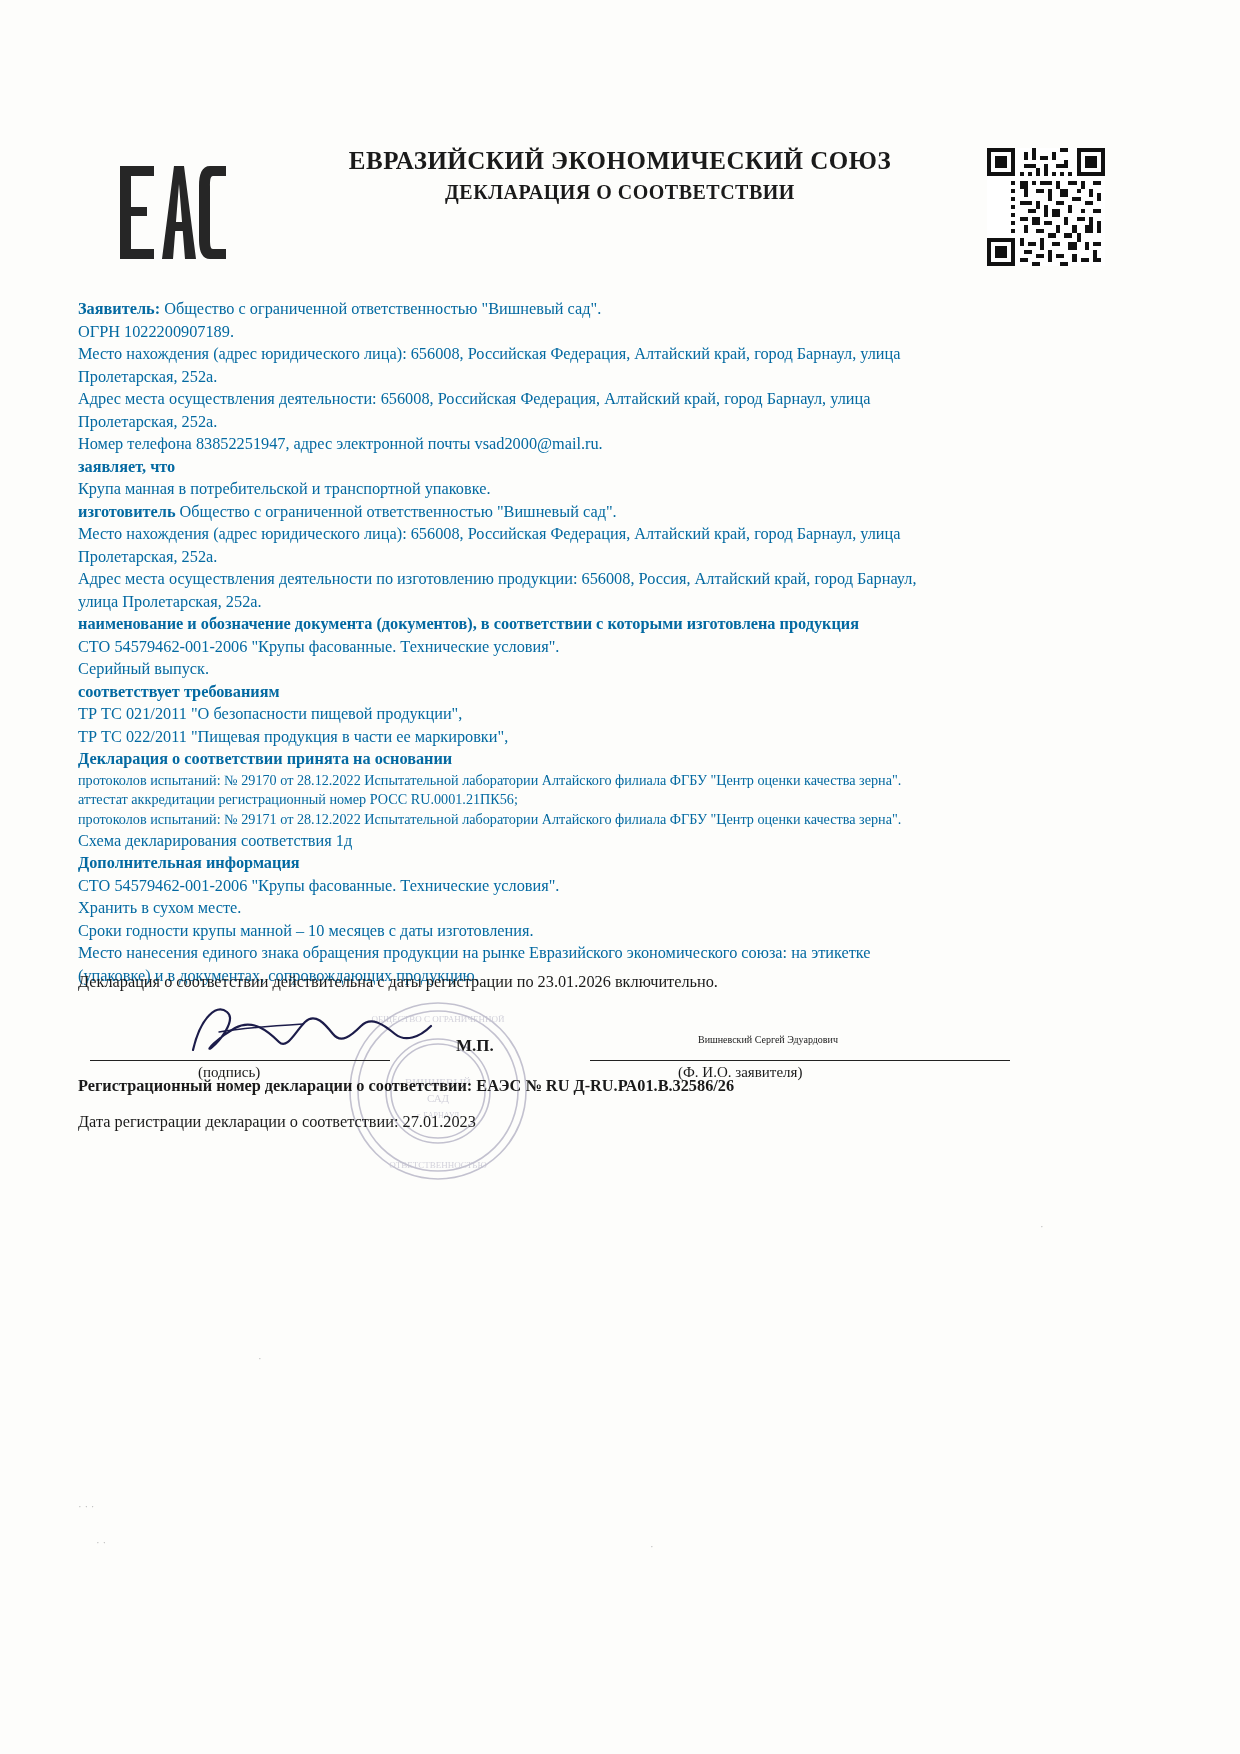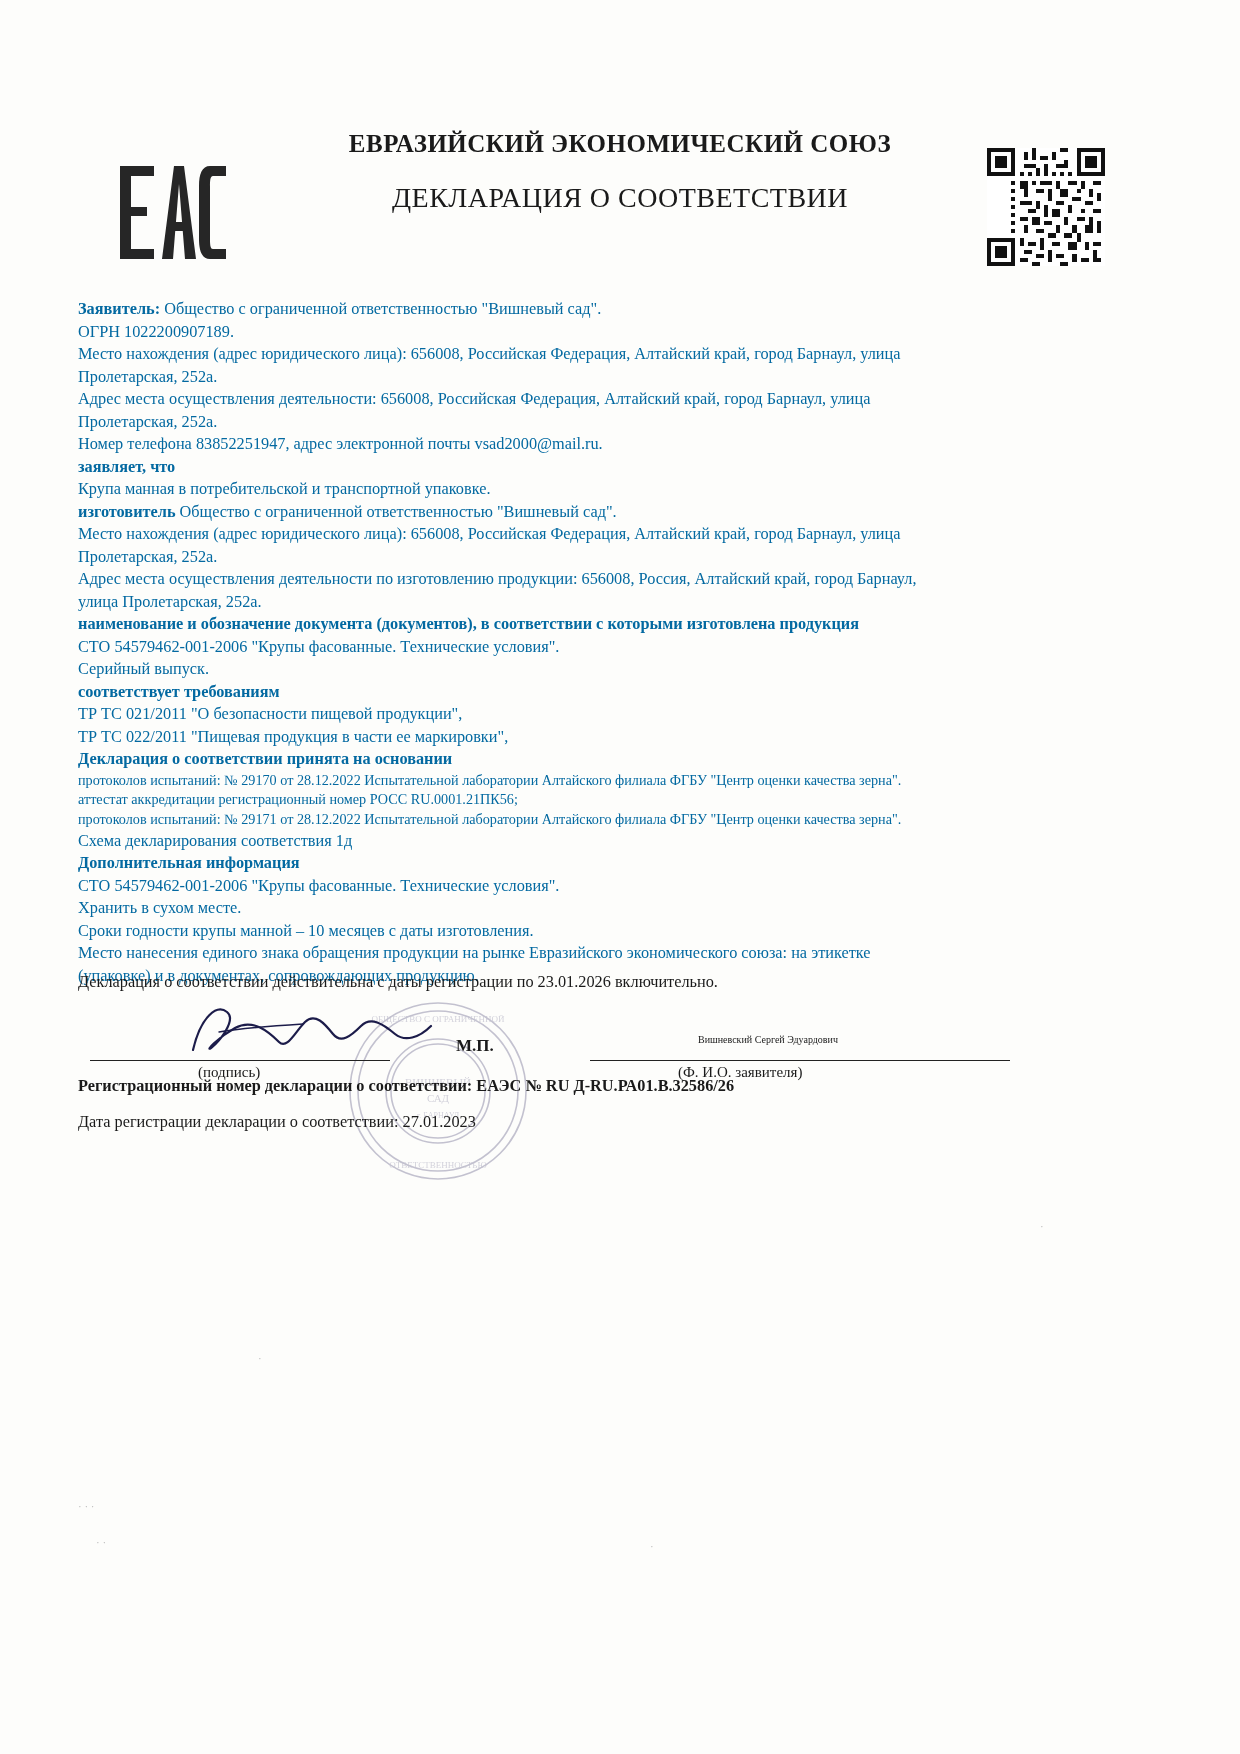--- a/index.html
+++ b/index.html
@@ -19,35 +19,35 @@
     position: absolute;
     top: 0; left: 0;
     width: 1240px;
     height: 1754px;
     background: #fdfdfb;
   }
 
   
   .header {
     position: absolute;
-    top: 130px;
+    top: 147px;
     left: 0;
     width: 1240px;
     text-align: center;
   }
   .header .line1 {
     font-size: 25px;
     font-weight: bold;
     letter-spacing: 0.5px;
   }
   .header .line2 {
-    font-size: 28px;
-    font-weight: normal;
+    font-size: 20px;
+    font-weight: bold;
     letter-spacing: 0.5px;
-    margin-top: 24px;
+    margin-top: 6px;
   }
 
   
   .eac {
     position: absolute;
     left: 118px;
     top: 160px;
     width: 110px;
     height: 105px;
   }

